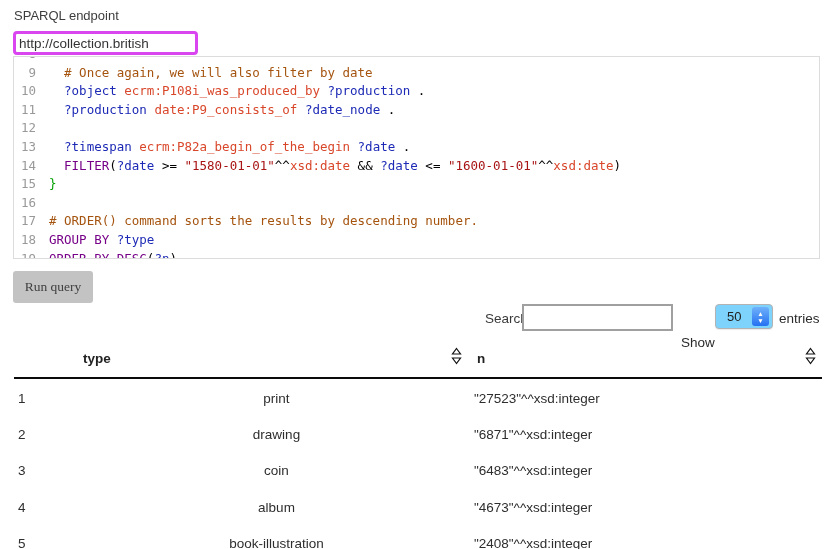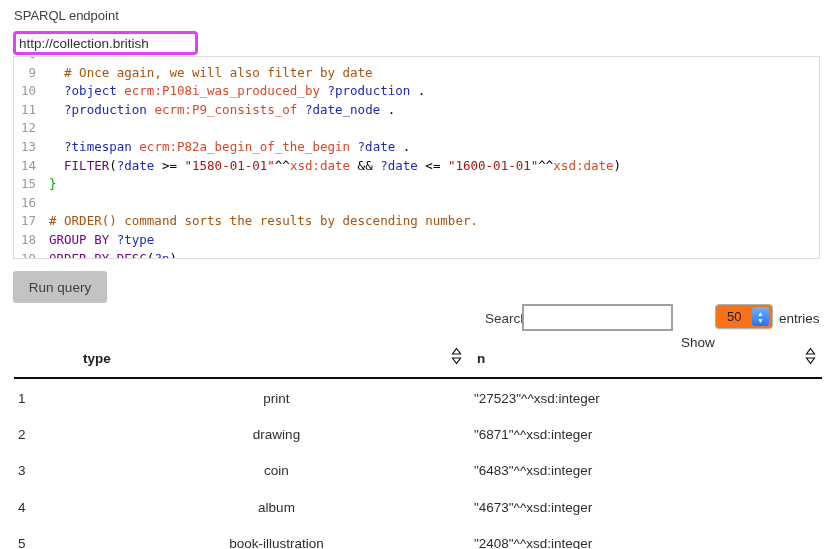--- a/index.html
+++ b/index.html
@@ -22,32 +22,32 @@
   .code{margin-left:13px;}
   .tk-p{color:#000;}
   .tk-c{color:#a5540f;}
   .tk-k{color:#770088;}
   .tk-v{color:#1d2ab5;margin-top:40px;}
   .tk-x{color:#d9472b;margin-top:8px;}
   .tk-s{color:#a81414;}
   .tk-b{color:#00a000;}
 
   
-  .run-btn{position:absolute;left:13px;top:271px;width:94px;height:32px;background:#c3c3c3;
-        border:none;border-radius:3px;font-family:Liberation Sans, sans-serif;
+  .run-btn{position:absolute;left:13px;top:271px;width:80px;height:32px;background:#c3c3c3;
+        border:none;border-radius:3px;font-family:Liberation Serif, serif;
         font-size:13.5px;color:#404040;cursor:pointer;}
 
   
   .search-label{position:absolute;left:472px;top:311px;font-size:13.5px;color:#3a3a3a;margin-left:13px;}
   .search-input{position:absolute;left:522px;top:304px;width:151px;height:27px;
         box-sizing:border-box;border:2px solid #a0a0a0;background:#fff;
         font-family:"Liberation Sans",sans-serif;font-size:13px;padding:2px 5px;}
   .show-label{position:absolute;left:681px;top:311px;font-size:13.5px;color:#2b2b2b;margin-top:24px;}
   .select{position:absolute;left:715px;top:304px;width:58px;height:25px;box-sizing:border-box;
-        border:1px solid #b3b3b3;border-radius:4px;background:#f97316;cursor:pointer;
+        border:1px solid #b3b3b3;border-radius:4px;background:#7dd3fc;cursor:pointer;
         box-shadow:0 1px 1px rgba(0,0,0,.08);padding-left:36px;}
   .select .val{position:absolute;left:11px;top:4px;font-size:13px;color:#222;}
   .stepper{position:absolute;right:3px;top:2px;width:17px;height:19px;border-radius:3px;
         background:linear-gradient(#6fb1fa,#2572f2);display:flex;flex-direction:column;
         align-items:center;justify-content:center;}
   .stepper span{color:#fff;font-size:6.5px;line-height:7px;}
   .entries-label{position:absolute;left:779px;top:311px;font-size:13.5px;color:#2b2b2b;}
 
   
   .th{position:absolute;font-size:13.5px;font-weight:bold;color:#222;cursor:pointer;}
@@ -69,21 +69,21 @@
 <div class="page">
 
   <div class="endpoint-label">SPARQL endpoint</div>
   <input class="endpoint-input" value="http://collection.british" style="">
 
   <div class="editor">
     <div class="editor-inner" id="editor-lines">
         <div class="code-line"><span class="gutter">8</span><span class="code"></span></div>
         <div class="code-line"><span class="gutter">9</span><span class="code"><span class="tk-p">  </span><span class="tk-c"># Once again, we will also filter by date</span></span></div>
         <div class="code-line"><span class="gutter">10</span><span class="code"><span class="tk-p">  </span><span class="tk-v">?object</span><span class="tk-p"> </span><span class="tk-x">ecrm:P108i_was_produced_by</span><span class="tk-p"> </span><span class="tk-v">?production</span><span class="tk-p"> .</span></span></div>
-        <div class="code-line"><span class="gutter">11</span><span class="code"><span class="tk-p">  </span><span class="tk-v">?production</span><span class="tk-p"> </span><span class="tk-x">ecrm:P9_consists_of</span><span class="tk-p"> </span><span class="tk-v">?date_node</span><span class="tk-p"> .</span></span></div>
+        <div class="code-line"><span class="gutter">11</span><span class="code"><span class="tk-p">  </span><span class="tk-v">?production</span><span class="tk-p"> </span><span class="tk-x">date:P9_consists_of</span><span class="tk-p"> </span><span class="tk-v">?date_node</span><span class="tk-p"> .</span></span></div>
         <div class="code-line"><span class="gutter">12</span></div>
         <div class="code-line"><span class="gutter">13</span><span class="code"><span class="tk-p">  </span><span class="tk-v">?timespan</span><span class="tk-p"> </span><span class="tk-x">ecrm:P82a_begin_of_the_begin</span><span class="tk-p"> </span><span class="tk-v">?date</span><span class="tk-p"> .</span></span></div>
         <div class="code-line"><span class="gutter">14</span><span class="code"><span class="tk-p">  </span><span class="tk-k">FILTER</span><span class="tk-p">(</span><span class="tk-v">?date</span><span class="tk-p"> &gt;= </span><span class="tk-s">"1580-01-01"</span><span class="tk-p">^^</span><span class="tk-x">xsd:date</span><span class="tk-p"> &amp;&amp; </span><span class="tk-v">?date</span><span class="tk-p"> &lt;= </span><span class="tk-s">"1600-01-01"</span><span class="tk-p">^^</span><span class="tk-x">xsd:date</span><span class="tk-p">)</span></span></div>
         <div class="code-line"><span class="gutter">15</span><span class="code"><span class="tk-b">}</span></span></div>
         <div class="code-line"><span class="gutter">16</span></div>
         <div class="code-line"><span class="gutter">17</span><span class="code"><span class="tk-c"># ORDER() command sorts the results by descending number.</span></span></div>
         <div class="code-line"><span class="gutter">18</span><span class="code"><span class="tk-k">GROUP BY</span><span class="tk-p"> </span><span class="tk-v">?type</span></span></div>
         <div class="code-line"><span class="gutter">19</span><span class="code"><span class="tk-k">ORDER BY DESC</span><span class="tk-p">(</span><span class="tk-v">?n</span><span class="tk-p">)</span></span></div>
       </div>
   </div>

